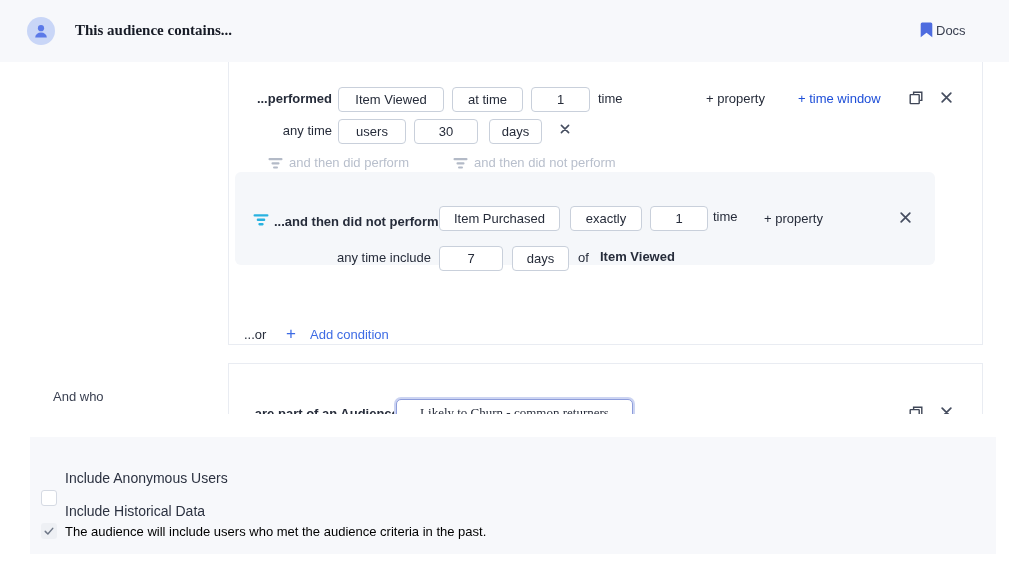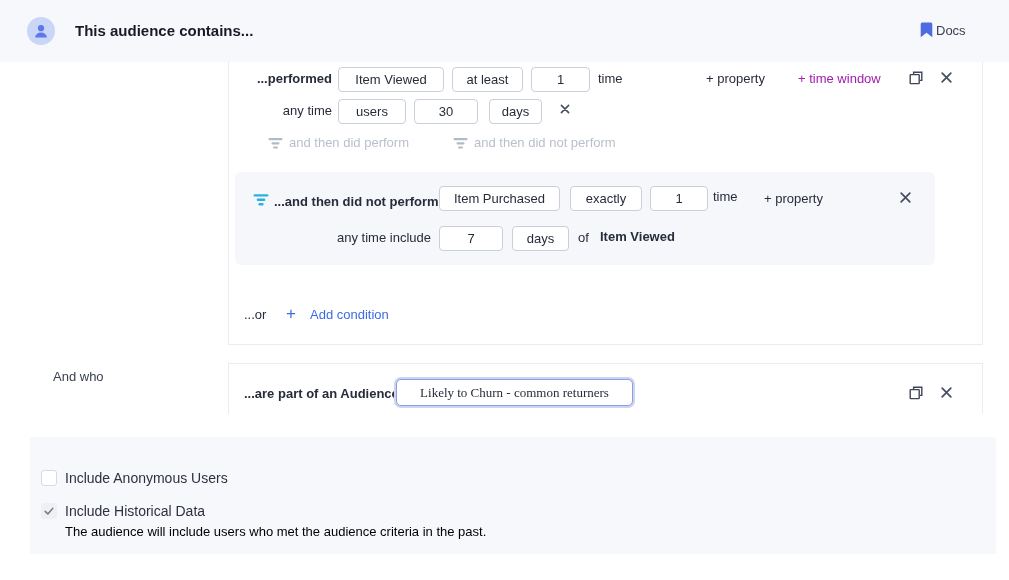--- a/index.html
+++ b/index.html
@@ -1,40 +1,40 @@
 <!DOCTYPE html>
 <html><head>
 <meta charset="utf-8">
 <style>
   * { margin: 0; padding: 0; box-sizing: border-box; }
   html, body { background: #fff; }
   body { font-family: "Liberation Sans", sans-serif; color: #262c3a; }
   .canvas { position: relative; width: 1009px; height: 580px; background: #fff; overflow: hidden; }
-  .abs { position: absolute; }
+  .abs { position: absolute; margin-top: 20px; }
 
   
   .topbar { position: absolute; left: 0; top: 0; width: 1009px; height: 62px; background: #f7f8fb; }
   .avatar { position: absolute; left: 27px; top: 17px; width: 28px; height: 28px; border-radius: 50%;
             background: #c9d6f7; overflow: hidden; display: flex; align-items: center; justify-content: center; }
-  .page-title { position: absolute; left: 75px; top: 22px; font-size: 15px; font-weight: 700; color: #171b26; }
+  .page-title { position: absolute; left: 75px; top: 22px; font-size: 15px; font-weight: 700; color: #171b26; font-family: Liberation Serif, serif; }
   .docs { position: absolute; left: 920px; top: 22px; display: flex; align-items: center; gap: 3px; cursor: pointer; }
   .docs span { font-size: 13px; color: #3a4051; }
 
   
   .card1 { position: absolute; left: 228px; top: 62px; width: 755px; height: 283px;
            border-left: 1px solid #e9ecf2; border-right: 1px solid #e9ecf2; border-bottom: 1px solid #e9ecf2;
            background: #fff; }
   .card2 { position: absolute; left: 228px; top: 363px; width: 755px; height: 51px;
            border-left: 1px solid #e9ecf2; border-right: 1px solid #e9ecf2; border-top: 1px solid #e9ecf2;
            background: #fff; overflow: hidden; }
 
   .lbl { font-size: 13px; color: #262c3a; white-space: nowrap; }
   .bold { font-weight: 700; }
   .right { text-align: right; }
-  .grayed { color: #a21caf; }
+  .grayed { color: #1d4ed8; }
   .seq-gray { color: #b8bfcc; }
   .blue { color: #3d6be4; }
 
   .btn { display: flex; align-items: center; justify-content: center; height: 25px;
          background: #fff; border: 1px solid #c9d0db; border-radius: 4px;
          font-size: 13px; color: #262c3a; font-family: "Liberation Sans", sans-serif;
          cursor: pointer; white-space: nowrap; }
   .num-input { height: 25px; background: #fff; border: 1px solid #c9d0db; border-radius: 4px;
                font-size: 13px; color: #262c3a; text-align: center; font-family: "Liberation Sans", sans-serif; }
 
@@ -73,21 +73,21 @@
         <path d="M2.2 0.5 h8.6 a1.5 1.5 0 0 1 1.5 1.5 v13.3 l-5.8 -4.5 l-5.8 4.5 V2 a1.5 1.5 0 0 1 1.5 -1.5 z" fill="#4e6cdf"></path>
       </svg>
       <span>Docs</span>
     </div>
   </header>
 
   <section class="card1">
 
     <div class="abs lbl bold right" style="left:12px; top:9px; width:91px;">...performed</div>
     <button class="abs btn" style="left:109px; top:5px; width:106px;">Item Viewed</button>
-    <button class="abs btn" style="left:223px; top:5px; width:71px;">at least</button>
+    <button class="abs btn" style="left:223px; top:5px; width:71px;">at time</button>
     <input class="abs num-input" style="left: 302px; top: 5px; width: 59px;" value="1">
     <div class="abs lbl" style="left:369px; top:9px;">time</div>
     <div class="abs lbl" style="left:477px; top:9px; cursor:pointer;">+ property</div>
     <div class="abs lbl grayed" style="left:569px; top:9px;">+ time window</div>
     <span class="abs icon-btn" style="left:679px; top:8px;">
       <svg width="16" height="16" viewBox="0 0 16 16">
         <path d="M5.6 4 V2.2 H13.8 V10.4 H12" fill="none" stroke="#3f4657" stroke-width="1.4"></path>
         <rect x="2.2" y="4.6" width="9" height="9" fill="none" stroke="#3f4657" stroke-width="1.4" rx="0.5"></rect>
       </svg>
     </span>

